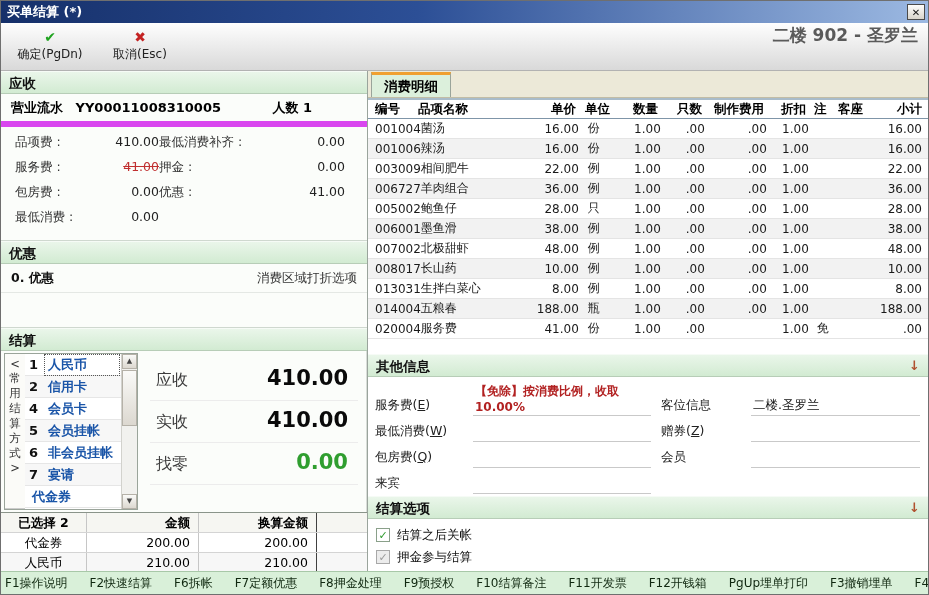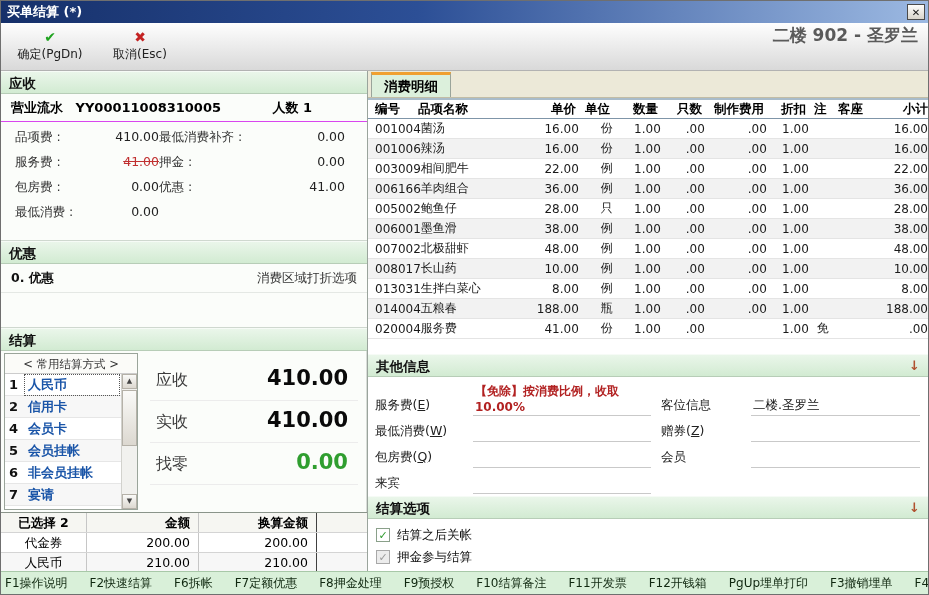--- a/index.html
+++ b/index.html
@@ -24,37 +24,37 @@
   
   .main { flex:1 1 auto; display:flex; overflow:hidden; }
   .left-panel { flex:0 0 367px; display:flex; flex-direction:column; border-right:1px solid #9aa49c; background:#eef2ee; overflow:hidden; }
   .right-panel { flex:1; display:flex; flex-direction:column; background:#fff; overflow:hidden; }
 
   .sec-header { flex:0 0 22px; background:linear-gradient(#eaf6ea,#d2ebd2); border-bottom:1px solid #b7cdb7; border-top:1px solid #f6fbf6; font-weight:bold; font-size:13.5px; color:#111; padding:3px 8px 0; display:flex; }
   .sec-header .arrow { margin-left:auto; color:#b0512f; font-weight:bold; font-size:13px; cursor:pointer; }
 
   
   .recv-box { flex:0 0 147px; background:#fbfdfa; border-bottom:1px solid #cfd8cf; display:flex; flex-direction:column; }
-  .flow-row { display:flex; padding:5px 55px 4px 10px; font-weight:bold; font-size:13px; border-bottom:1px solid #d946ef; }
+  .flow-row { display:flex; padding:5px 55px 4px 10px; font-weight:bold; font-size:13px; border-bottom:6px solid #d946ef; }
   .flow-left { flex:1; }
   .flow-no { margin-left:8px; }
   .fee-grid { display:grid; grid-template-columns:72px 72px 118px 68px; padding:7px 14px 2px; font-size:12.5px; row-gap:8px; color:#333; }
   .fee-value { text-align:right; color:#222; }
   .fee-value.strike { color:#c03030; text-decoration:line-through; }
   .totals-row { display:flex; gap:36px; padding:5px 10px 6px; font-weight:bold; font-size:13px; border-top:1px solid #e2e6e2; margin-top:auto; color:#111; }
 
   
   .disc-box { flex:0 0 64px; background:#fbfdfa; border-bottom:1px solid #cfd8cf; }
   .disc-row { display:flex; justify-content:space-between; padding:6px 10px 5px; font-size:12.5px; border-bottom:1px solid #e4e8e4; }
   .disc-item { font-weight:bold; color:#111; }
   .disc-link { color:#333; cursor:pointer; }
 
   
   .settle-area { flex:0 0 161px; background:#fbfdfa; display:flex; overflow:hidden; }
-  .listbox { flex:0 0 134px; margin:2px 0 2px 3px; border:1px solid #9aa49a; background:#fff; display:flex; flex-direction:column; overflow:hidden; }
+  .listbox { flex:0 0 134px; margin:2px 0 2px 3px; border:1px solid #9aa49a; background:#fff; display:flex; flex-direction:row; overflow:hidden; }
   .lb-header { flex:0 0 20px; text-align:center; font-size:11.5px; color:#333; border-bottom:1px solid #cccccc; padding-top:3px; background:#fbfbf8; }
   .lb-body { flex:1; display:flex; overflow:hidden; }
   .lb-items { flex:1; overflow:hidden; }
   .lb-item { height:22px; display:flex; align-items:center; padding:0 2px 0 4px; border-bottom:1px solid #e6e6e6; font-size:13px; cursor:pointer; }
   .lb-item:nth-child(even) { background:#f7f7f7; }
   .lb-key { width:16px; font-weight:bold; color:#111; }
   .lb-label { color:#1a55a8; font-weight:bold; flex:1; padding:1px 3px; }
   .lb-item.selected .lb-label { outline:1px dotted #555; background:#fff; }
   .scrollbar { flex:0 0 16px; background:#f1f1ee; border-left:1px solid #d2d2cd; display:flex; flex-direction:column; }
   .sb-btn { flex:0 0 15px; background:linear-gradient(#fafaf8,#dcd8d0); border:1px solid #b5b1a8; font-size:7px; text-align:center; line-height:13px; color:#444; cursor:pointer; }
@@ -79,28 +79,28 @@
   
   .tabstrip { flex:0 0 27px; background:#ece9d8; border-bottom:1px solid #c2bda6; display:flex; align-items:flex-end; padding-left:3px; }
   .tab { height:25px; background:#dcf0dc; border:1px solid #9aa49a; border-bottom:none; border-top:3px solid #f0a030; padding:3px 12px 0; font-weight:bold; font-size:13.5px; cursor:pointer; }
   .dtable { flex:0 0 241px; overflow:hidden; }
   .d-head { display:flex; height:21px; border-top:2px solid #a9bcca; border-bottom:1px solid #7f95a8; font-weight:bold; font-size:12.5px; align-items:center; background:#fff; }
   .d-row { display:flex; height:20px; align-items:center; font-size:12px; border-bottom:1px solid #e4e4e4; color:#1a1a1a; }
   .d-row.alt { background:#f2f2f2; }
   .dc0 { flex:0 0 50px; padding-left:7px; }
   .dc1 { flex:0 0 104px; }
   .dc2 { flex:0 0 54px; text-align:right; }
-  .dc3 { flex:0 0 34px; padding-left:9px;text-align:right; }
+  .dc3 { flex:0 0 34px; padding-left:9px; }
   .dc4 { flex:0 0 48px; text-align:right; }
   .dc5 { flex:0 0 44px; text-align:right; }
   .dc6 { flex:0 0 62px; text-align:right; }
   .dc7 { flex:0 0 42px; text-align:right; }
   .dc8 { flex:0 0 28px; padding-left:8px; }
   .dc9 { flex:0 0 36px; padding-left:4px; }
-  .dc10 { flex:1; text-align:right; }
+  .dc10 { flex:1; text-align:right; padding-right:6px; }
   .spacer { flex:1; background:#fff; }
 
   
   .oi-form { flex:0 0 98px; background:#fff; padding:6px 8px 2px 7px; font-size:12.5px; }
   .oi-grid { display:grid; grid-template-columns:88px 178px 80px 1fr; column-gap:10px; row-gap:7px; align-items:end; }
   .oi-label { color:#222; padding-bottom:2px; }
   .oi-field { border-bottom:1px solid #c9c9c9; min-height:17px; padding:0 2px 1px; color:#111; }
   .oi-field.red { color:#b22222; font-weight:bold; font-size:12px; }
   .oi-label u { text-decoration:underline; }
 
@@ -324,21 +324,21 @@
               <div class="dc3">例</div>
               <div class="dc4">1.00</div>
               <div class="dc5">.00</div>
               <div class="dc6">.00</div>
               <div class="dc7">1.00</div>
               <div class="dc8"></div>
               <div class="dc9"></div>
               <div class="dc10">22.00</div>
             </div>
             <div class="d-row alt">
-              <div class="dc0">006166</div>
+              <div class="dc0">006727</div>
               <div class="dc1">羊肉组合</div>
               <div class="dc2">36.00</div>
               <div class="dc3">例</div>
               <div class="dc4">1.00</div>
               <div class="dc5">.00</div>
               <div class="dc6">.00</div>
               <div class="dc7">1.00</div>
               <div class="dc8"></div>
               <div class="dc9"></div>
               <div class="dc10">36.00</div>

